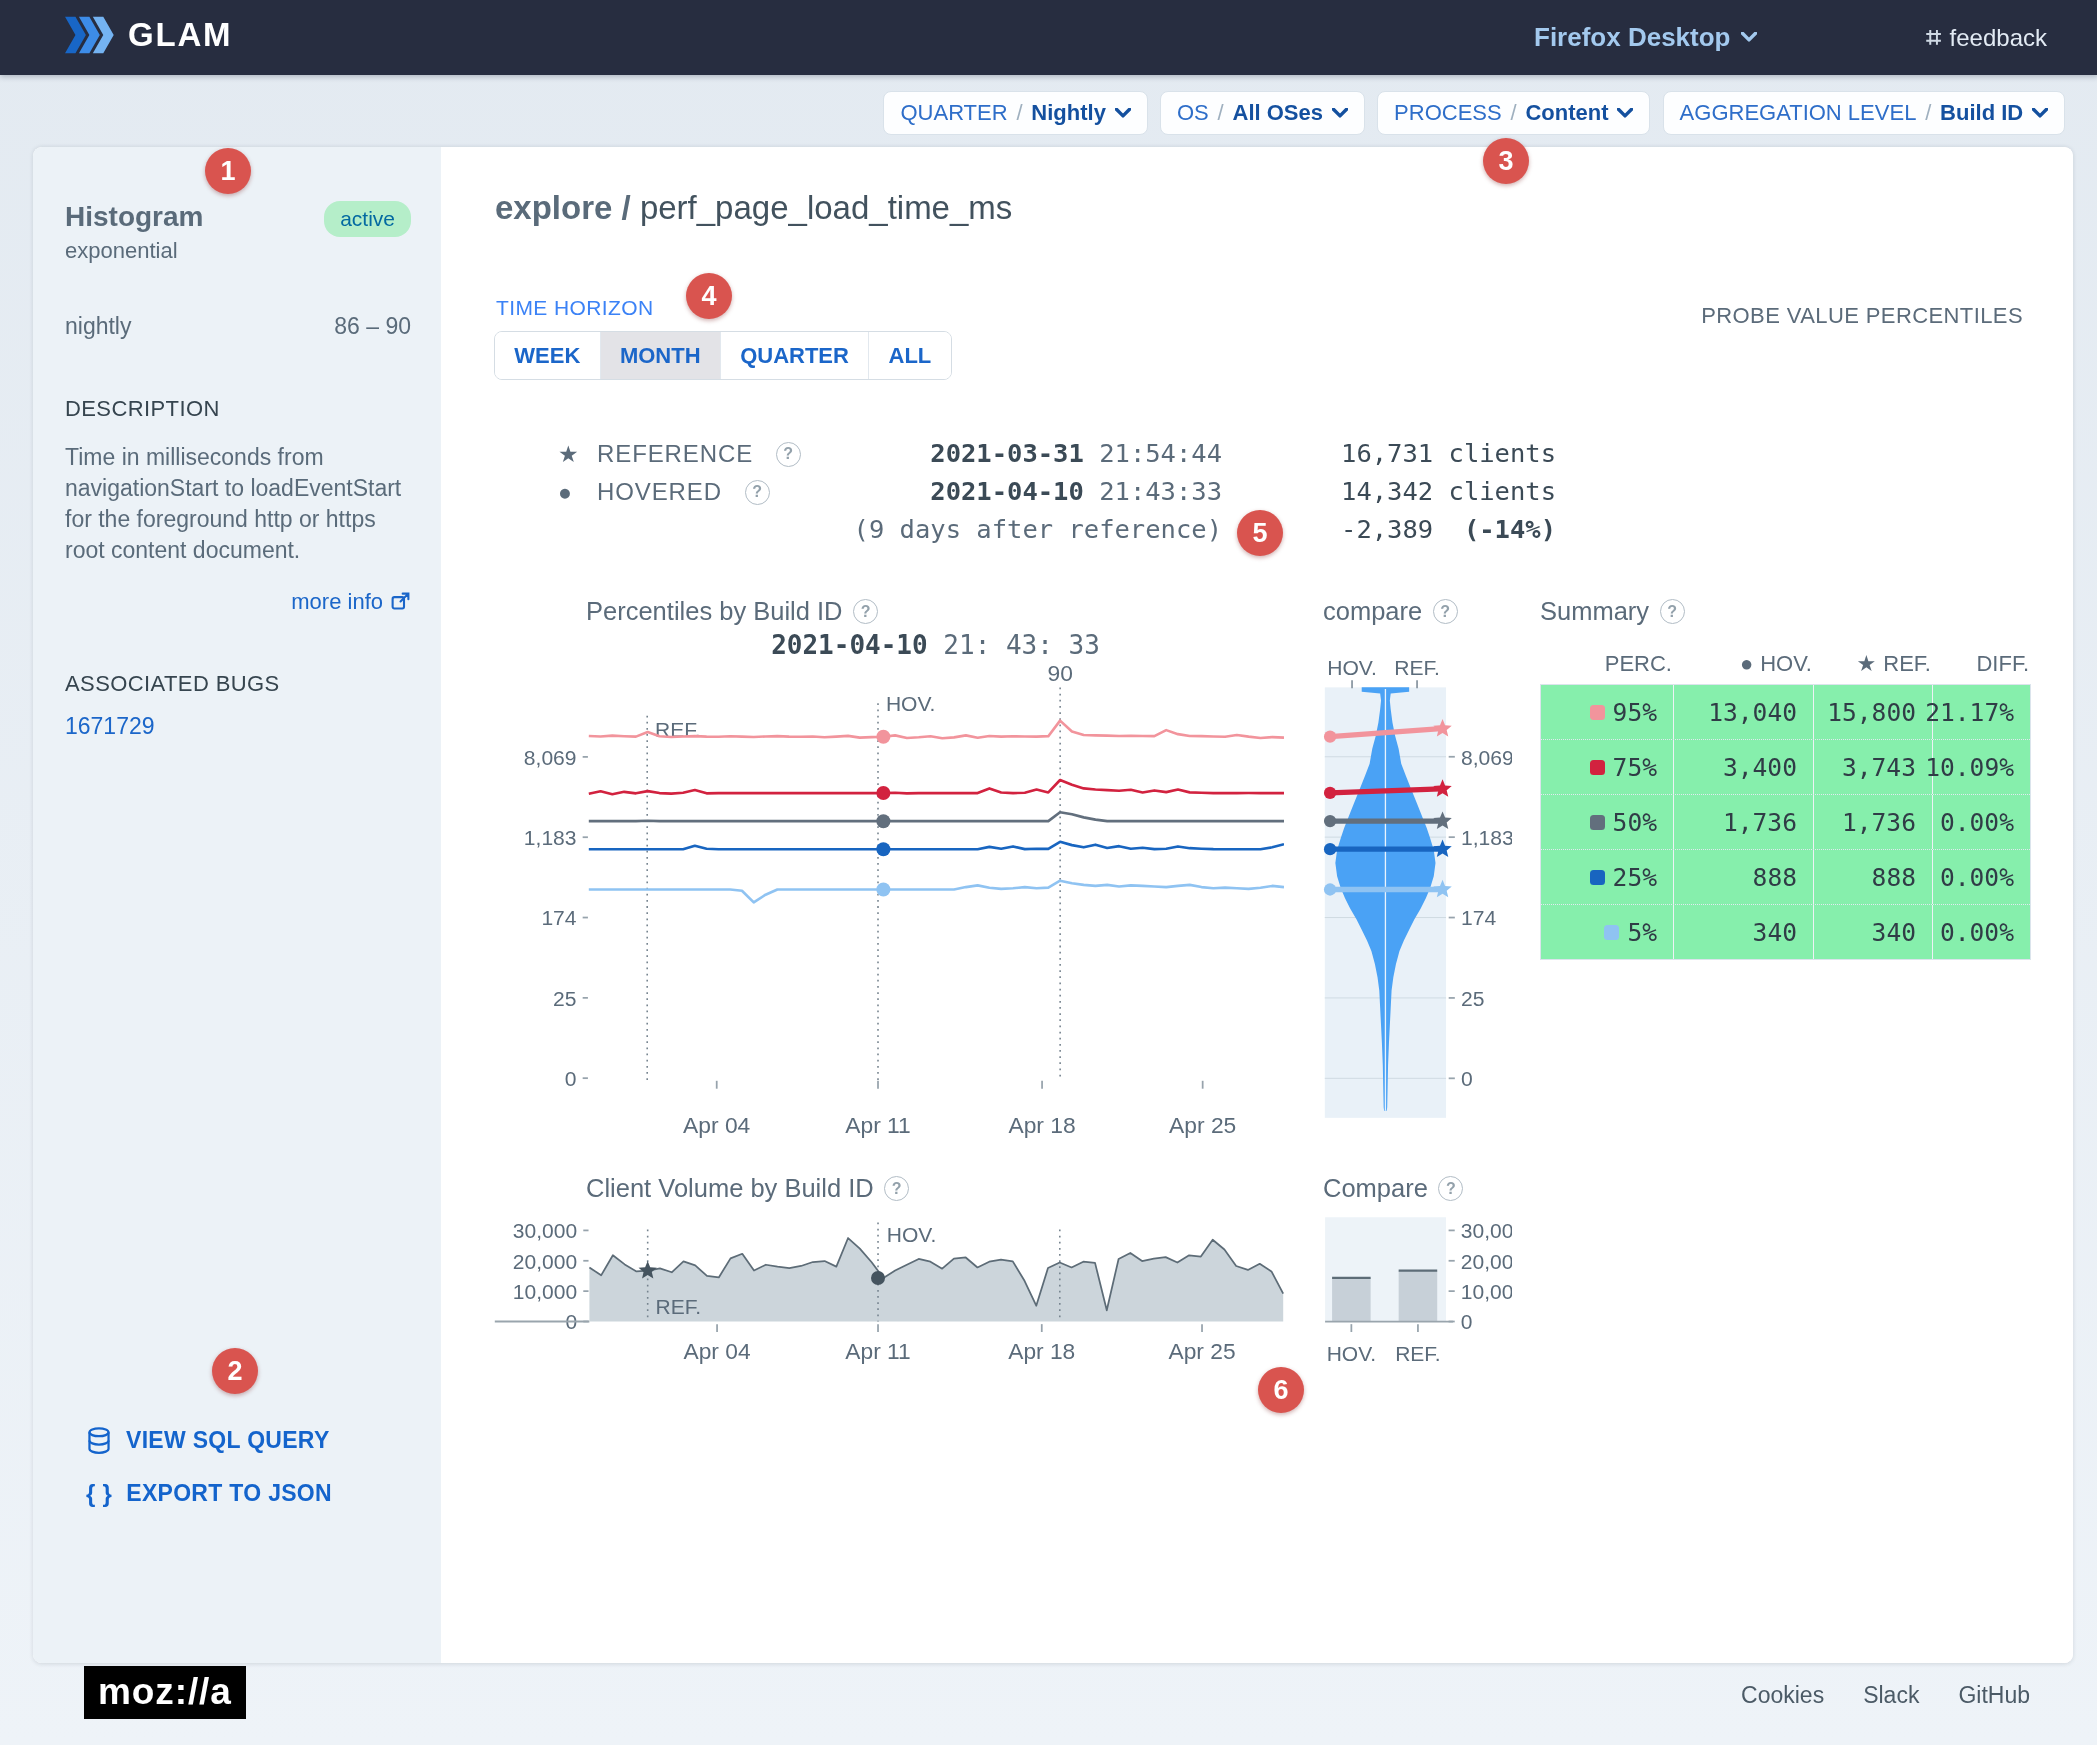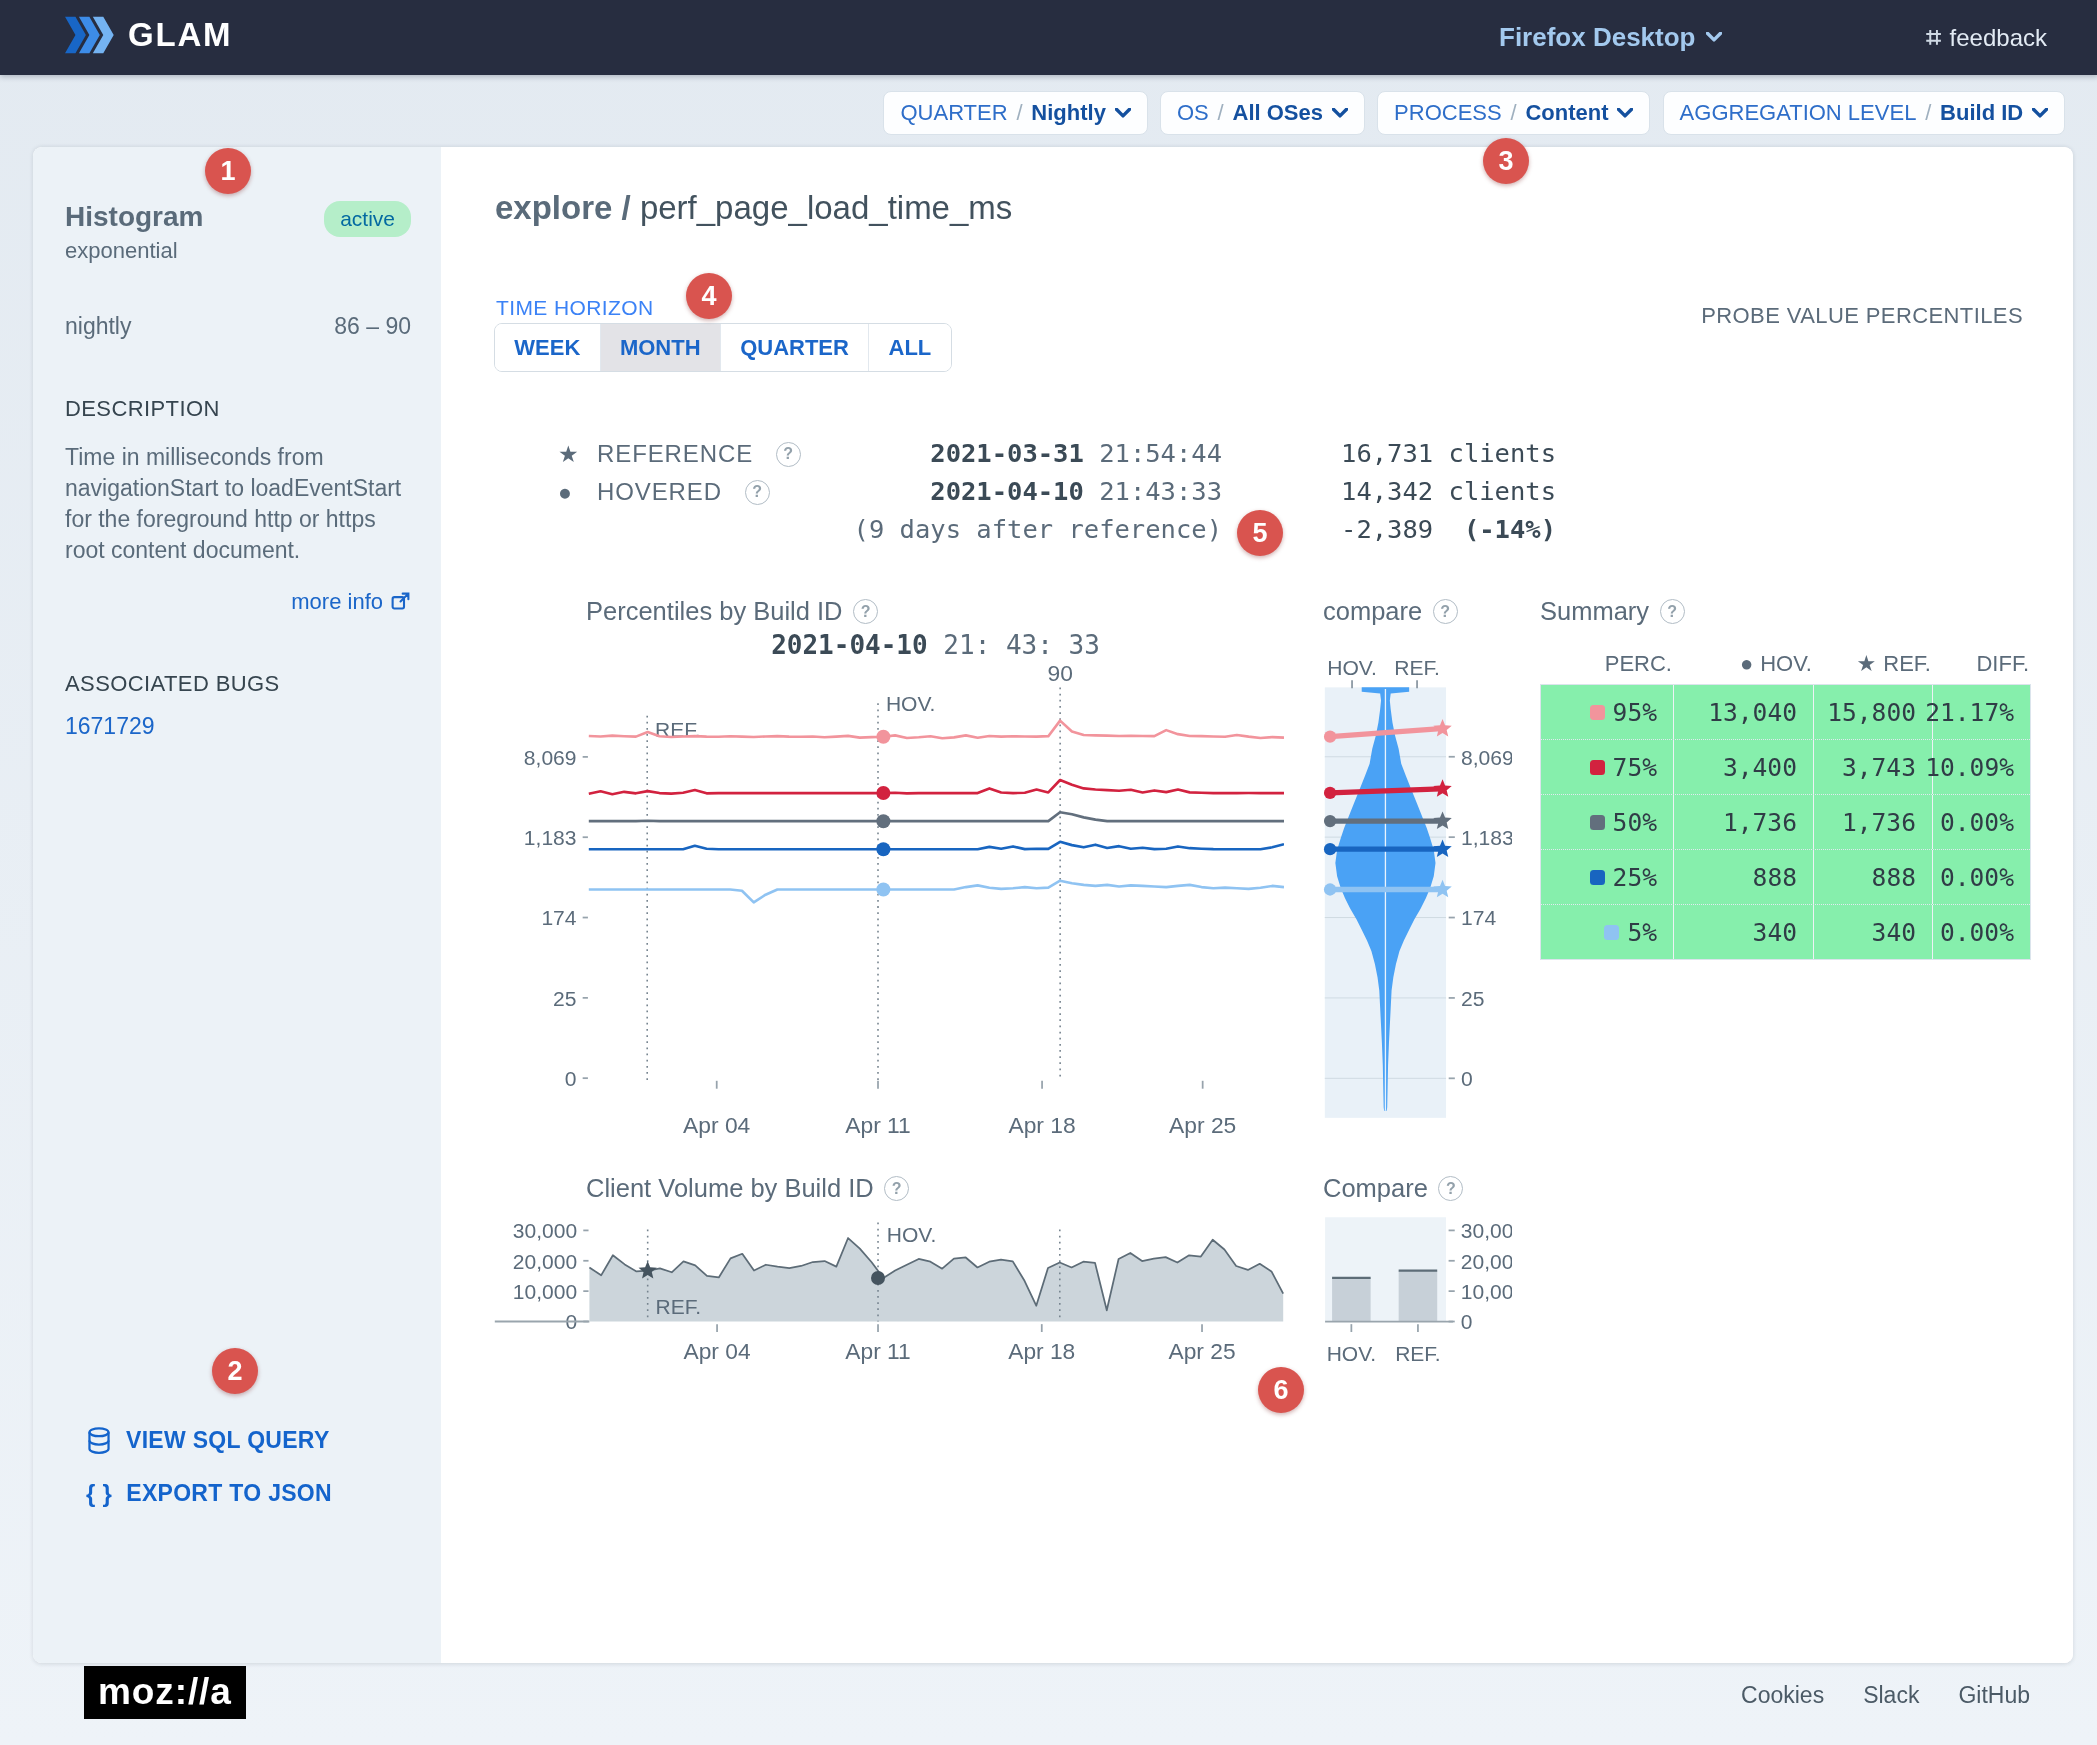--- a/index.html
+++ b/index.html
@@ -5,21 +5,21 @@
   html,body{margin:0;padding:0;}
   body{width:2098px;height:1745px;background:linear-gradient(#e3eaf1,#eef3f8);font-family:"Liberation Sans",sans-serif;position:relative;overflow:hidden;}
   .page{position:absolute;inset:0;}
   
   .navbar{position:absolute;left:0;top:0;width:2098px;height:75px;background:#272d40;display:flex;align-items:center;box-shadow:0 1.8px 5.3px rgba(20,30,50,.25);}
   .brand{position:absolute;left:63px;top:0;height:70px;display:flex;align-items:center;gap:14px;}
   .brand-name{color:#fff;font-size:33px;font-weight:bold;letter-spacing:1.8px;}
   .search{position:absolute;left:562px;top:10.5px;width:941px;height:49px;background:#575d77;border:1.8px solid #aab0c5;border-radius:8px;box-shadow:0 0 0 5.3px #3d7a40;display:flex;align-items:center;padding:0 14px;box-sizing:border-box;}
   .search input{flex:1;background:transparent;border:none;outline:none;color:#e8ebf2;font-size:25.5px;font-family:"Liberation Sans",sans-serif;margin-left:12.3px;}
   .search input::placeholder{color:#c6cbd7;}
-  .product{position:absolute;left:1499px;top:0;height:75px;display:flex;align-items:center;gap:10.5px;color:#a3c9ee;font-weight:bold;font-size:26px;cursor:pointer;}
+  .product{position:absolute;left:1534px;top:0;height:75px;display:flex;align-items:center;gap:10.5px;color:#a3c9ee;font-weight:bold;font-size:26px;cursor:pointer;}
   .feedback{position:absolute;right:51px;top:0;height:75px;display:flex;align-items:center;gap:8.8px;color:#e2eaf3;font-size:24px;cursor:pointer;}
   .slack-ic{color:#cfd9e4;font-size:26px;font-weight:bold;}
   
   .filters{position:absolute;top:91px;right:33px;display:flex;gap:12.3px;}
   .filter-btn{display:flex;align-items:center;gap:8.8px;background:#fdfeff;border:1.8px solid #d9e2ea;border-radius:8px;padding:0 16px;height:44px;font-size:22px;cursor:pointer;font-family:"Liberation Sans",sans-serif;}
   .filter-btn .fl{color:#2e6ec9;}
   .filter-btn .sep{color:#9fb0bf;}
   .filter-btn .fv{color:#14509f;font-weight:bold;}
   .chev{width:16px;height:10.5px;}
   .chev path{fill:none;stroke:#14509f;stroke-width:2.6;stroke-linecap:round;stroke-linejoin:round;}
@@ -37,21 +37,21 @@
   .more-info{display:flex;justify-content:flex-end;align-items:center;gap:7px;color:#1b66c9;font-size:22px;margin-top:23px;cursor:pointer;}
   .bug-link{color:#1b66c9;font-size:23px;margin-top:16px;cursor:pointer;display:inline-block;}
   .side-action{position:absolute;left:53px;display:flex;gap:14px;color:#1464cc;font-weight:bold;font-size:23px;letter-spacing:0.3px;cursor:pointer;}
   .braces{font-weight:bold;font-size:24px;color:#1464cc;}
   .main{flex:1;position:relative;background:#fff;}
   
   .h1{position:absolute;left:54px;top:42px;font-size:33px;color:#42525e;}
   .h1 .crumb{color:#5a6b7a;font-weight:bold;}
   .h1 .slash{color:#5a6b7a;font-weight:bold;}
   .th-label{position:absolute;left:55px;top:149px;color:#3b82f6;font-size:21px;letter-spacing:0.4px;}
-  .seg{position:absolute;left:53px;top:176px;display:flex;border:1.8px solid #d5dde4;border-radius:8px;overflow:hidden;background:#fff;}
+  .seg{position:absolute;left:53px;top:184px;display:flex;border:1.8px solid #d5dde4;border-radius:8px;overflow:hidden;background:#fff;}
   .seg button{border:none;background:#fff;color:#1b66c9;font-weight:bold;font-size:22px;padding:10.5px 19.3px;cursor:pointer;border-right:1.8px solid #e2e8ee;font-family:"Liberation Sans",sans-serif;}
   .seg button:last-child{border-right:none;}
   .seg button.active{background:#e3e3e7;}
   .right-head{position:absolute;right:50px;top:156px;color:#5b6b7a;font-size:22px;letter-spacing:0.4px;}
   
   .refhov{position:absolute;left:117px;top:291px;display:grid;grid-template-columns:39px 211px 414px 334px;row-gap:8px;align-items:baseline;}
   .rh-ic{color:#5b6b7a;font-size:23px;}
   .rh-label{color:#5b6b7a;font-size:24px;letter-spacing:0.9px;display:flex;align-items:center;gap:23px;}
   .mono{font-family:"DejaVu Sans Mono",monospace;}
   .rh-dt{text-align:right;font-size:25.5px;color:#5b6b7a;}

